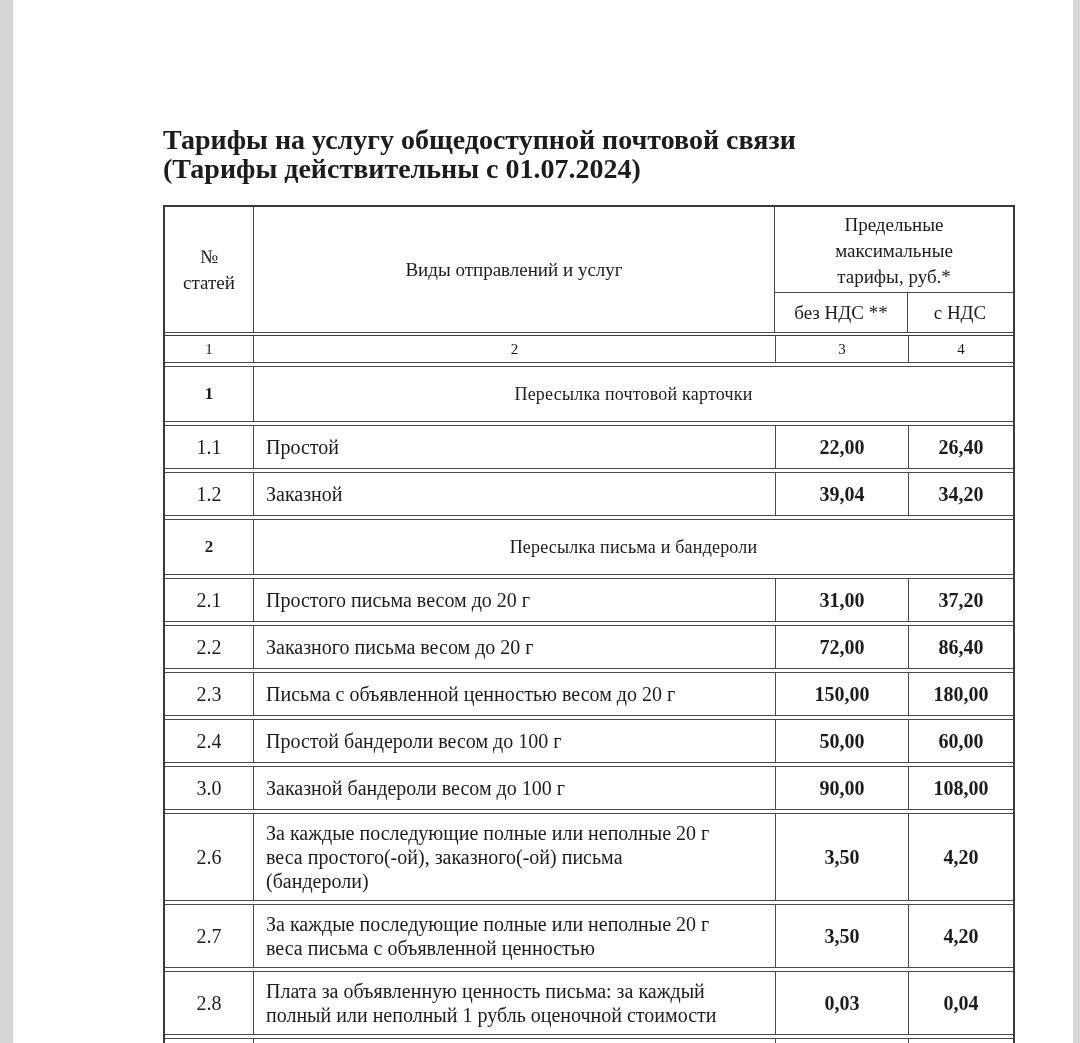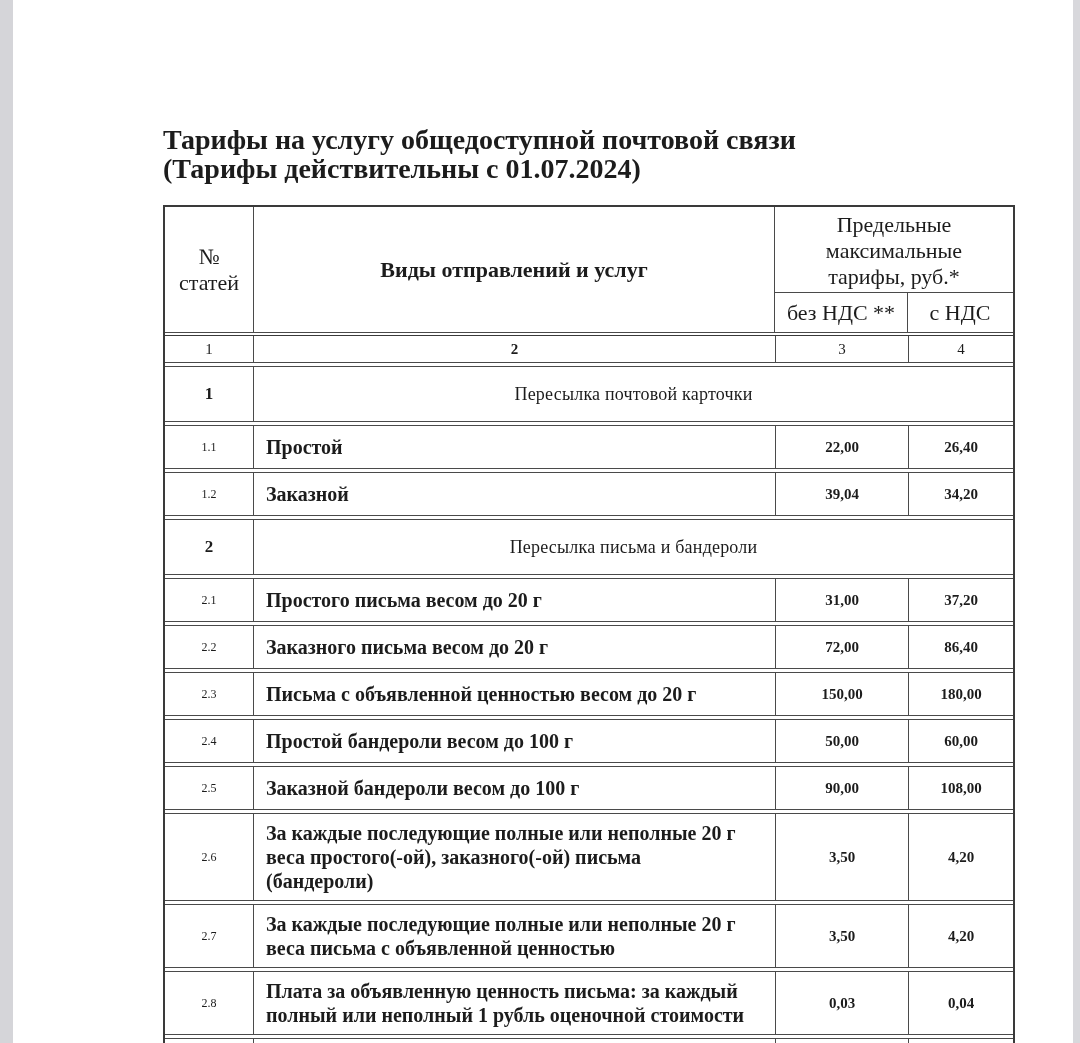--- a/index.html
+++ b/index.html
@@ -17,50 +17,50 @@
   .tbl {
     margin-top: 22px;
     border: 2px solid #3a3a3a;
     border-bottom: none;
     width: 852px;
   }
 
   .cell { border-right: 1px solid #4a4a4a; }
   .cell.last { border-right: none; }
   .c1 { width: 89px; flex: 0 0 89px; }
-  .c2 { flex: 1 1 auto; font-weight: bold; }
+  .c2 { flex: 1 1 auto; }
   .c3 { width: 133px; flex: 0 0 133px; }
   .c4 { width: 104px; flex: 0 0 104px; }
 
   
   .thead { display: flex; height: 126px; border-bottom: 1px solid #4a4a4a; }
   .hc { display: flex; align-items: center; justify-content: center;
-        text-align: center; font-size: 22px; line-height: 26px; white-space: pre-line; }
+        text-align: center; font-size: 19px; line-height: 26px; white-space: pre-line; }
   .rightgroup { flex: 0 0 238px; display: flex; flex-direction: column; }
   .merged { height: 86px; border-bottom: 1px solid #4a4a4a; padding-top: 2px; }
   .subrow { flex: 1; display: flex; }
 
   
   .trow { display: flex; background: #fff; border-top: 1px solid #4a4a4a; border-bottom: 1px solid #4a4a4a; }
   .numrow { margin-top: 2px; height: 28px; border-top-color: #3a3a3a; }
   .numrow .cell { display: flex; align-items: center; justify-content: center; font-size: 15px; }
   .sec, .item, .partial { margin-top: 3px; }
 
   .sec { min-height: 56px; }
   .secnum { display: flex; align-items: center; justify-content: center; font-weight: bold; font-size: 17px; }
   .rest { flex: 1 1 auto; border-right: none; }
   .seclabel { display: flex; align-items: center; justify-content: center;
               font-weight: normal; font-size: 18px; letter-spacing: .2px; }
 
   .item { min-height: 44px; }
-  .rownum { display: flex; align-items: center; justify-content: center; font-size: 12px; }
+  .rownum { display: flex; align-items: center; justify-content: center; font-size: 20px; }
   .label { display: flex; align-items: center; text-align: left;
            font-size: 20px; line-height: 24px; padding: 7px 10px 7px 12px; white-space: pre-line; }
   .val { display: flex; align-items: center; justify-content: center;
-         font-weight: bold; font-size: 15px; }
+         font-weight: bold; font-size: 20px; }
 
   .partial { height: 40px; border-bottom: none; }
 </style>
 </head>
 <body>
 
 <div class="edge-strip left"></div>
 <div class="edge-strip right"></div>
 
 <div class="content">
@@ -140,21 +140,21 @@
     </div>
 
     <div class="trow item">
       <div class="cell c1 rownum">2.4</div>
       <div class="cell c2 label">Простой бандероли весом до 100 г</div>
       <div class="cell c3 val">50,00</div>
       <div class="cell c4 val last">60,00</div>
     </div>
 
     <div class="trow item">
-      <div class="cell c1 rownum">2.5</div>
+      <div class="cell c1 rownum">3.0</div>
       <div class="cell c2 label">Заказной бандероли весом до 100 г</div>
       <div class="cell c3 val">90,00</div>
       <div class="cell c4 val last">108,00</div>
     </div>
 
     <div class="trow item">
       <div class="cell c1 rownum">2.6</div>
       <div class="cell c2 label">За каждые последующие полные или неполные 20 г
 веса простого(-ой), заказного(-ой) письма
 (бандероли)</div>

